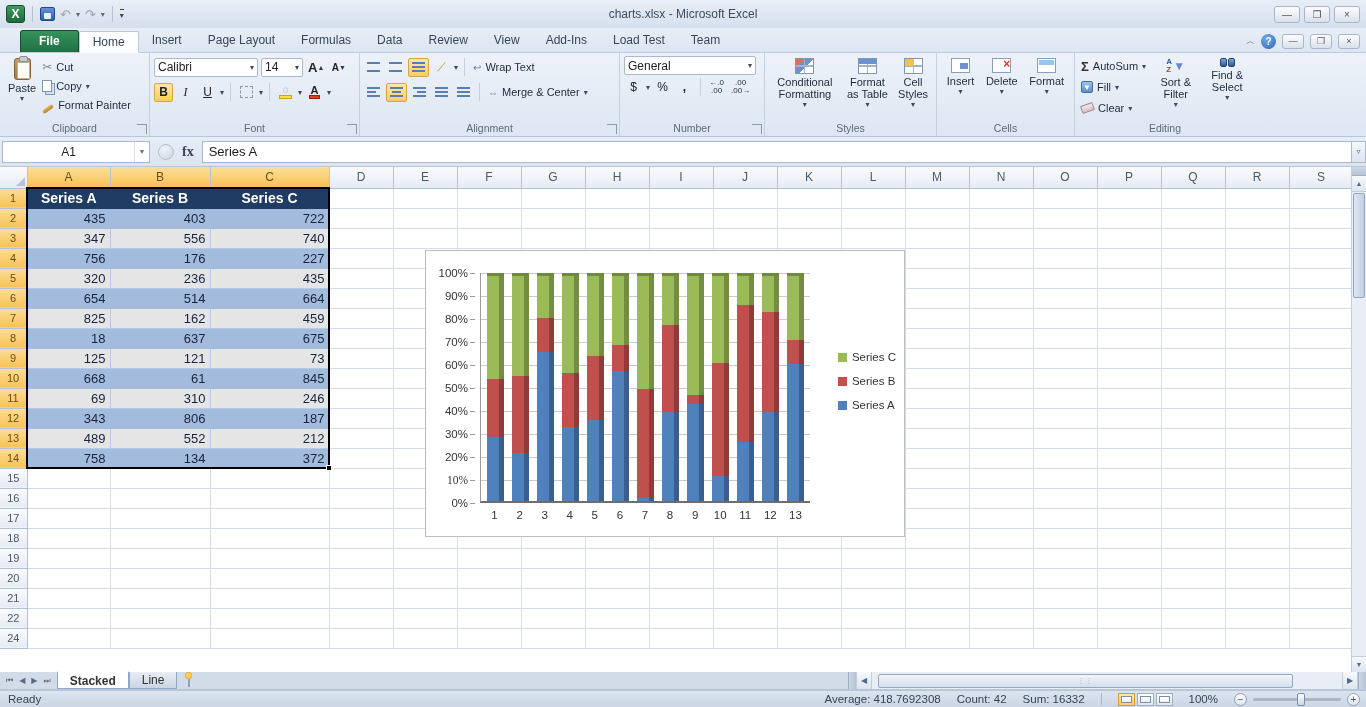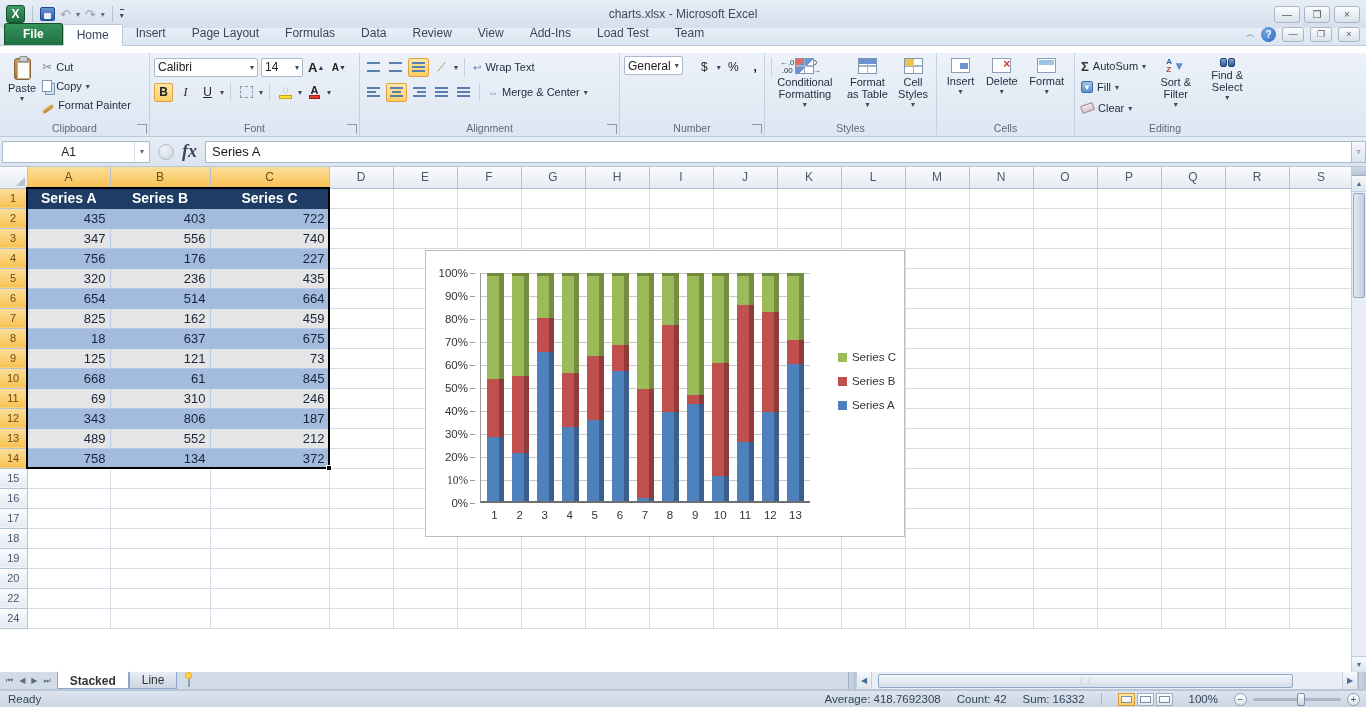--- a/index.html
+++ b/index.html
@@ -14,21 +14,21 @@
   .save-ic{width:15px;height:14px;background:linear-gradient(#6b90d2,#2d5fa7);border:1px solid #1d4a8a;border-radius:2px;position:relative;}
   .save-ic::after{content:"";position:absolute;left:3px;bottom:1px;width:7px;height:6px;background:#e8eef7;border-radius:1px;}
   .arr-btn{color:#9aa5b2;font-size:13px;line-height:13px;}
   .mini-dd{color:#5a6b7d;font-size:8px;}
   .qat-more{display:inline-block;border-top:1px solid #444;color:#444;font-size:8px;line-height:9px;padding-top:1px;}
   #title-text{position:absolute;left:0;right:0;text-align:center;font-size:12px;color:#3e4b5c;pointer-events:none;}
   .winctl{margin-left:auto;display:flex;gap:4px;z-index:2;}
   .winbtn{width:26px;height:17px;border:1px solid #aab6c6;border-radius:3px;background:linear-gradient(#fdfdfe,#d9e1ec);color:#555;font-size:10px;line-height:15px;text-align:center;}
 
   
-  #tabrow{top:28px;height:18px;background:linear-gradient(#E8EEF7,#DCE5F1);display:flex;align-items:flex-end;padding-left:4px;border-bottom:1px solid #C1CCDB;justify-content:center;}
+  #tabrow{top:28px;height:25px;background:linear-gradient(#E8EEF7,#DCE5F1);display:flex;align-items:flex-end;padding-left:20px;border-bottom:1px solid #C1CCDB;justify-content:center;}
   .file-tab{height:22px;padding:0 18px;background:linear-gradient(#35935a,#1f7044);border:1px solid #14502c;border-bottom:none;border-radius:3px 3px 0 0;color:#fff;font-size:12px;font-weight:bold;line-height:21px;}
   .rtab{height:22px;padding:0 13px;font-size:12px;color:#39465a;line-height:21px;}
   .rtab.active{background:#fdfeff;border:1px solid #BBC8D9;border-bottom:1px solid #fdfeff;border-radius:2px 2px 0 0;margin-bottom:-1px;}
   .tabrow-right{margin-left:auto;display:flex;align-items:center;gap:6px;padding:0 6px 3px 0;}
   .chev-min{color:#5a6b7d;font-size:9px;}
   .help-ic{width:15px;height:15px;border-radius:50%;background:radial-gradient(circle at 35% 30%,#6fa7e8,#2f6ab8);color:#fff;font-size:10px;font-weight:bold;text-align:center;line-height:15px;}
   .winbtn.sm{width:22px;height:15px;line-height:13px;font-size:9px;}
 
   
   #ribbon{top:53px;height:84px;background:linear-gradient(#EDF2F9,#DDE6F2);border-bottom:1px solid #B9C6D8;display:flex;}
@@ -88,21 +88,21 @@
   .binoc{display:flex;gap:1px;}
   .binoc i{width:7px;height:9px;background:linear-gradient(#7fa7d8,#31588f);border:1px solid #24436e;border-radius:2px;}
 
   
   #formulabar{top:137px;height:30px;background:linear-gradient(#E7EDF6,#DCE4F0);border-bottom:1px solid #B9C6D8;display:flex;align-items:center;padding:3px 0 3px 2px;}
   .namebox{width:148px;height:22px;background:#fff;border:1px solid #ABB9CC;display:flex;align-items:center;font-size:12px;color:#222;}
   .namebox .nb-val{flex:1;text-align:center;}
   .nb-dd{width:15px;text-align:center;color:#5a6b7d;font-size:8px;border-left:1px solid #d7dee8;line-height:20px;}
   .fx-zone{display:flex;align-items:center;gap:8px;padding:0 8px;}
   .dim-circle{width:16px;height:16px;border-radius:50%;background:radial-gradient(circle at 35% 30%,#f2f5f9,#c9d3e0);border:1px solid #b3bfcd;}
-  .fx{font-family:"Liberation Serif",serif;font-style:italic;font-weight:bold;font-size:18px;color:#3a4657;}
+  .fx{font-family:"Liberation Serif",serif;font-weight:bold;font-size:14px;color:#3a4657;}
   .fml-field{flex:1;height:22px;background:#fff;border:1px solid #ABB9CC;border-right:none;display:flex;align-items:center;padding-left:6px;font-size:13px;color:#1a1a1a;}
   .fml-exp{width:15px;height:22px;background:linear-gradient(#f4f7fb,#dde4ee);border:1px solid #ABB9CC;color:#5a6b7d;font-size:8px;text-align:center;line-height:20px;}
 
   
   #gridarea{top:167px;height:505px;background:#fff;overflow:hidden;}
   table.sheet{border-collapse:collapse;table-layout:fixed;}
   .sheet th,.sheet td{padding:0;height:20px;overflow:hidden;white-space:nowrap;}
   .sheet th{background:linear-gradient(#FAFBFD,#E5EAF2);border:1px solid #B4C2D4;border-top:none;font-weight:normal;font-size:12px;color:#4a5a6a;}
   .sheet th.rowh{border-left:none;font-size:11px;}
   .sheet th.sel{background:linear-gradient(#FBDE9A,#F8C253);color:#6b4d16;}
@@ -368,21 +368,21 @@
             <span style="color:#5a7fae;font-size:10px">⇔</span>
             <span>Merge &amp; Center</span>
             <span class="dd">▾</span>
           </span>
       </div>
     </div>
     <div class="grp-label"><span>Alignment</span><span class="launcher"></span></div>
   </div>
 
   <div class="grp" style="width:145px">
-    <div class="grp-body" style="flex-direction:row;gap:12px;">
+    <div class="grp-body" style="flex-direction:column;gap:1px;">
       <span class="combo" style="width:132px">
           <span>General</span>
           <span class="dd">▾</span>
         </span>
       <div class="fontrow">
         <span class="fbtn">$</span>
         <span class="dd">▾</span>
         <span class="fbtn">%</span>
         <span class="fbtn" style="font-weight:bold">,</span>
         <span class="vline"></span>
@@ -983,20 +983,42 @@
           <td></td>
           <td></td>
           <td></td>
           <td></td>
           <td></td>
           <td></td>
           <td></td>
           <td></td>
         </tr>
         <tr>
+          <th class="rowh">21</th>
+          <td></td>
+          <td></td>
+          <td></td>
+          <td></td>
+          <td></td>
+          <td></td>
+          <td></td>
+          <td></td>
+          <td></td>
+          <td></td>
+          <td></td>
+          <td></td>
+          <td></td>
+          <td></td>
+          <td></td>
+          <td></td>
+          <td></td>
+          <td></td>
+          <td></td>
+        </tr>
+        <tr>
           <th class="rowh">22</th>
           <td></td>
           <td></td>
           <td></td>
           <td></td>
           <td></td>
           <td></td>
           <td></td>
           <td></td>
           <td></td>

